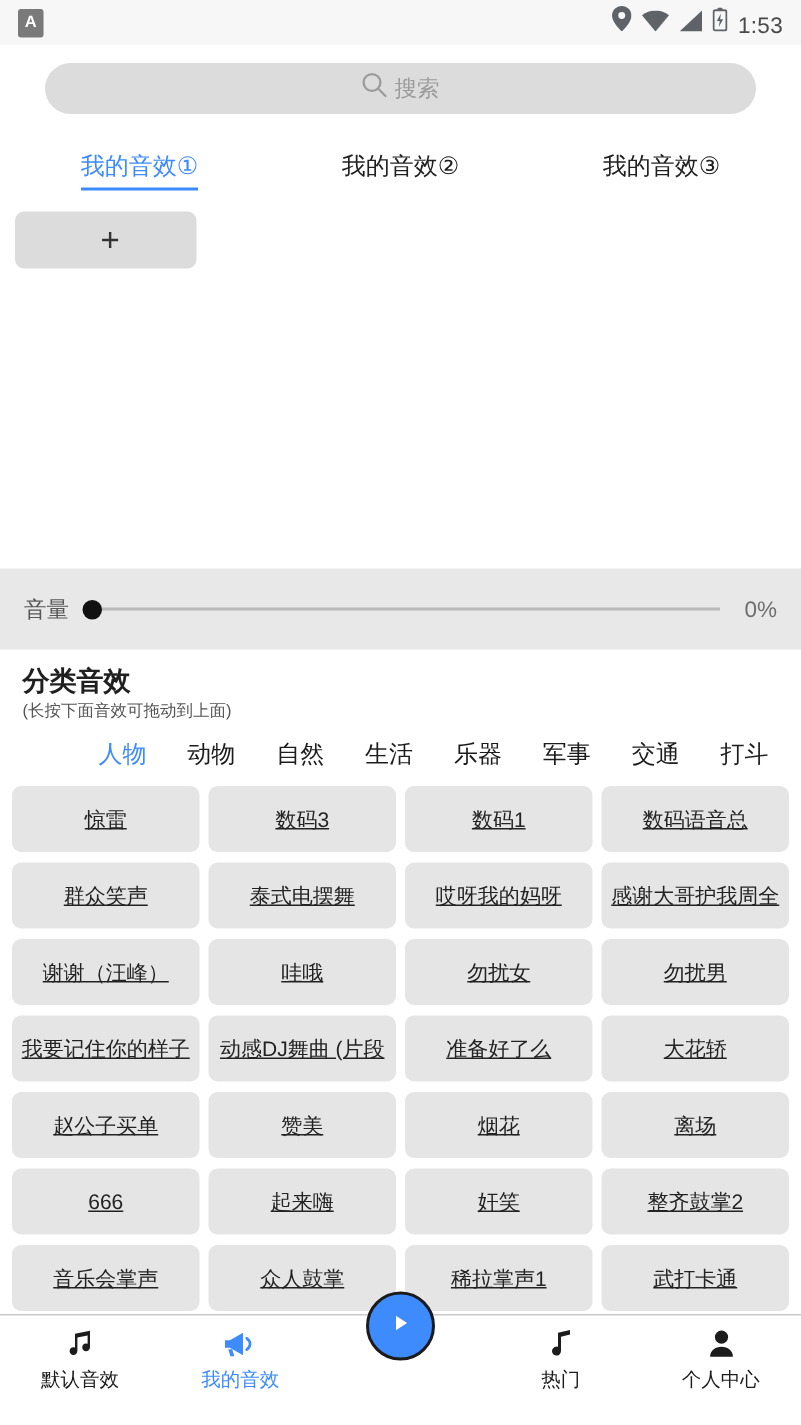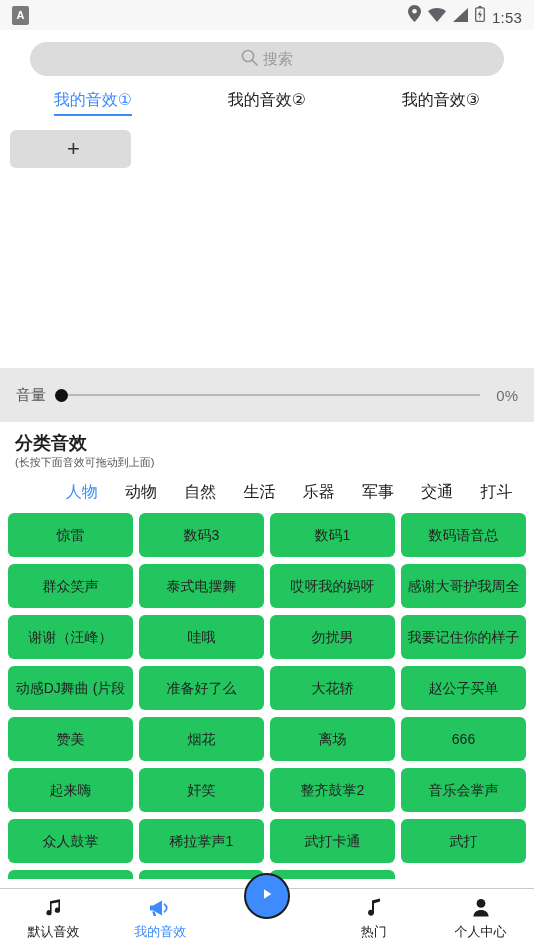--- a/index.html
+++ b/index.html
@@ -36,21 +36,21 @@
   
   .search-wrap { padding: 12px 30px 0 30px; }
   .search-bar {
     height: 34px; background: #dcdcdc; border-radius: 17px;
     display: flex; align-items: center; justify-content: center; gap: 5px;
   }
   .search-ph { color: #9b9b9b; font-size: 15px; font-family: Liberation Mono, monospace; }
 
   
   .mytabs {
-    display: flex; margin-top: 14px; padding: 0 6px;
+    display: flex; margin-top: 25px; padding: 0 6px;
   }
   .mytab {
     flex: 1; text-align: center; font-size: 16px; color: #202020;
     padding-bottom: 4px; position: relative;
   }
   .mytab .lbl { display: inline-block; padding-bottom: 3px; }
   .mytab.active .lbl {
     color: #3d8bfd;
     border-bottom: 2px solid #3d8bfd;
   }
@@ -106,31 +106,31 @@
   .grid-clip {
     height: 372px; overflow: hidden; padding: 0 8px;
   }
   .grid {
     display: grid;
     grid-template-columns: repeat(4, 1fr);
     gap: 7px 6px;
     padding-top: 6px;
   }
   .chip {
-    background: #22c55e; border-radius: 6px;
+    background: #e5e5e5; border-radius: 6px;
     min-height: 44px;
     display: flex; align-items: center; justify-content: center;
     text-align: center;
     font-size: 14px; color: #232323;
-    padding: 4px 5px; line-height: 1.2;
+    padding: 4px 5px; line-height: 1.2; text-decoration: underline;
   }
 
   
   .bottomnav {
-    position: absolute; left: 0; bottom: 0;
+    position: absolute; left: 0; bottom: 12px;
     width: 534px; height: 62px;
     background: #ffffff;
     border-top: 1px solid #c9c9c9;
     display: flex; align-items: flex-start;
   }
   .navitem {
     flex: 1; display: flex; flex-direction: column;
     align-items: center; justify-content: flex-start;
     padding-top: 7px; gap: 3px;
   }
@@ -239,20 +239,21 @@
     <div class="chip">惊雷</div>
     <div class="chip">数码3</div>
     <div class="chip">数码1</div>
     <div class="chip">数码语音总</div>
     <div class="chip">群众笑声</div>
     <div class="chip">泰式电摆舞</div>
     <div class="chip">哎呀我的妈呀</div>
     <div class="chip">感谢大哥护我周全</div>
     <div class="chip">谢谢（汪峰）</div>
     <div class="chip">哇哦</div>
+    <div class="chip">勿扰女</div>
     <div class="chip">勿扰男</div>
     <div class="chip">我要记住你的样子</div>
     <div class="chip">动感DJ舞曲 (片段</div>
     <div class="chip">准备好了么</div>
     <div class="chip">大花轿</div>
     <div class="chip">赵公子买单</div>
     <div class="chip">赞美</div>
     <div class="chip">烟花</div>
     <div class="chip">离场</div>
     <div class="chip">666</div>

